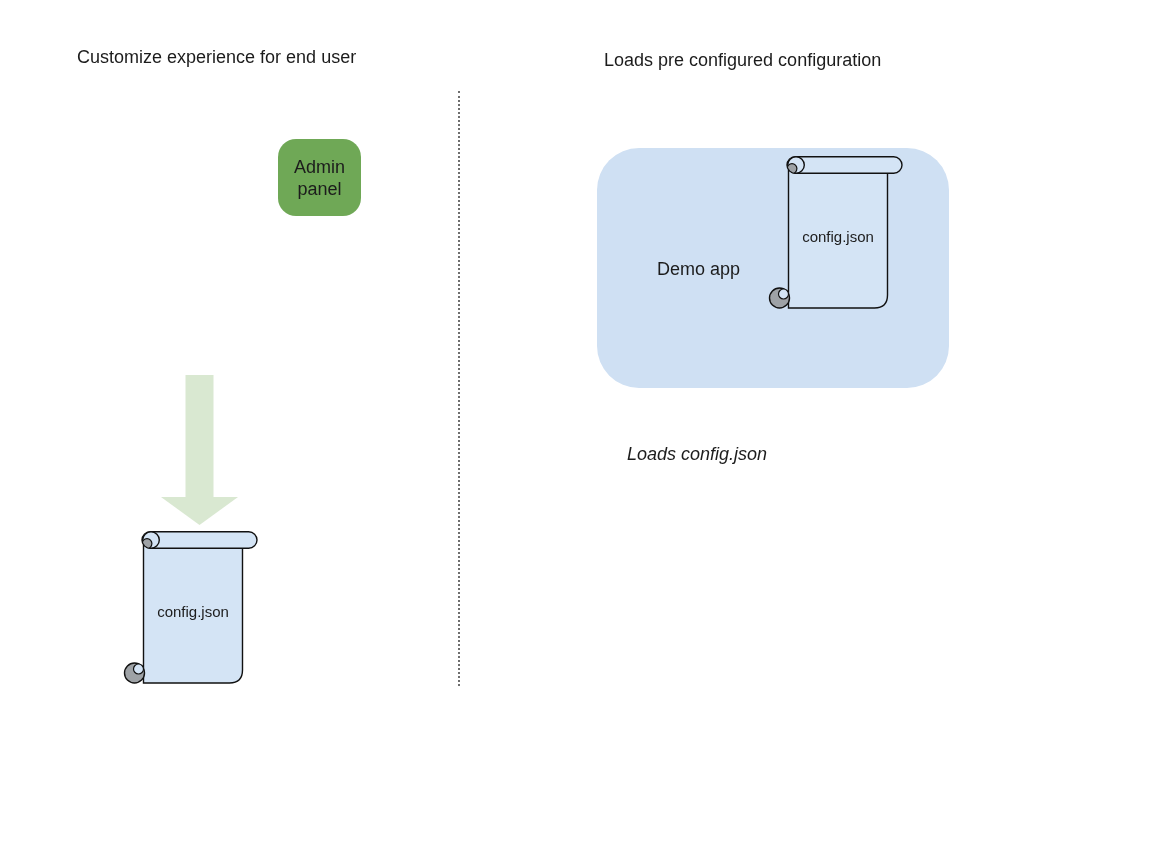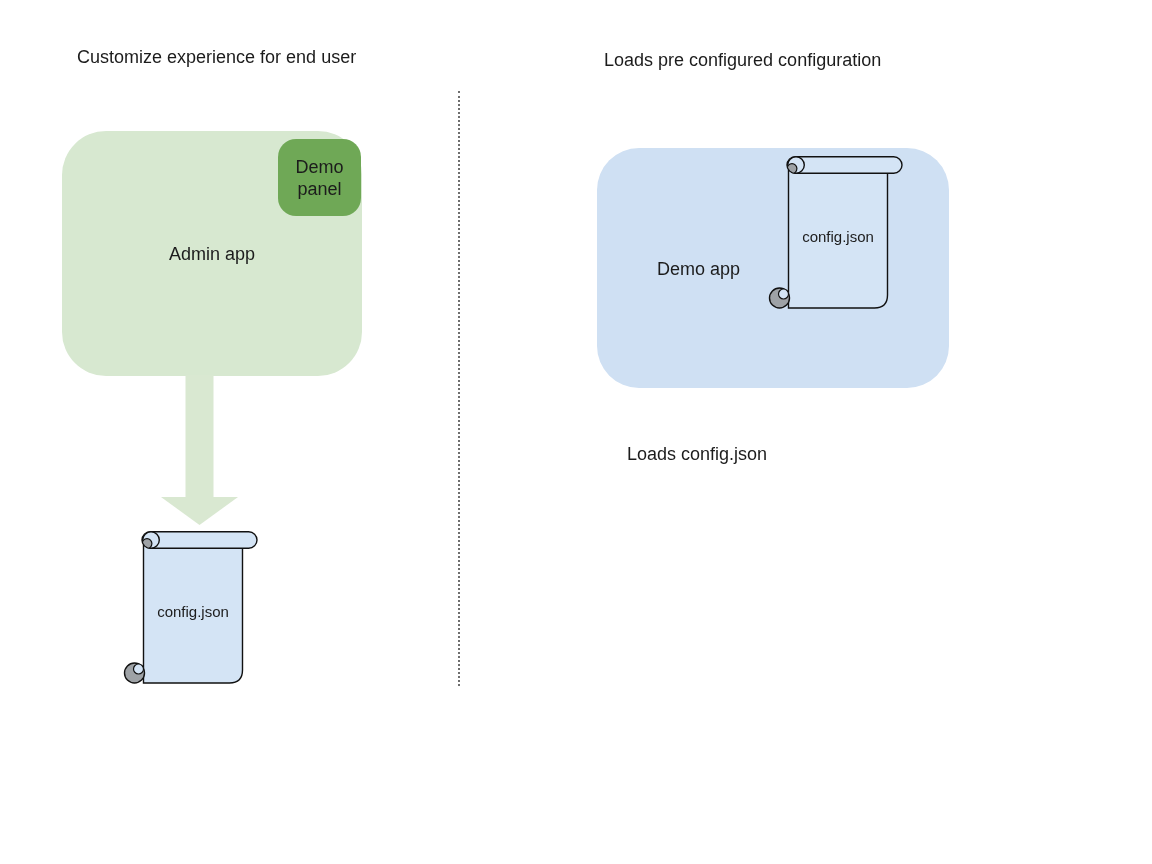--- a/index.html
+++ b/index.html
@@ -23,42 +23,39 @@
             background:var(--light-blue);}
   .app-label{font-size:18px; line-height:22px;}
   .demo-label{position:absolute; left:60px; top:111px; font-size:18px; white-space:nowrap;}
   .admin-panel{position:absolute; left:278px; top:139px; width:83px; height:77px;
                border-radius:18px; background:var(--green);
                display:flex; align-items:center; justify-content:center;}
   .admin-panel-label{width:64px; text-align:center; font-size:18px; line-height:22px;}
   .arrow-svg{position:absolute; left:156px; top:375px;}
   .caption{position:absolute; font-size:18px; line-height:22px;}
   .download-caption{left:250px; top:409px; width:112px;}
-  .loads-caption{left:627px; top:443px; white-space:nowrap;}
+  .loads-caption{left:627px; top:443px; white-space:nowrap;font-style:italic;}
   .scroll-svg{position:absolute;}
   .scroll-left{left:123px; top:531px;}
   .scroll-right{left:768px; top:156px;}
   .scroll-svg text{font-family:"Liberation Sans","DejaVu Sans",sans-serif;
                    font-size:15px; fill:var(--text);}
 </style>
 </head>
 <body>
 
 <div class="canvas">
 
   <div class="title" style="left:604px; top:50px;">Loads pre configured configuration</div>
   <div class="title" style="left:77px; top:47px;">Customize experience for end user</div>
 
   <div class="divider"></div>
 
-  <div class="app-box admin-app">
-    <span class="app-label">Admin app</span>
-  </div>
   <div class="admin-panel">
-    <span class="admin-panel-label">Demo panel</span>
+    <span class="admin-panel-label">Admin panel</span>
   </div>
 
   <svg class="arrow-svg" width="90" height="152" viewBox="0 0 90 152">
     <polygon points="29.5,0 57.5,0 57.5,122 82,122 43.5,150 5,122 29.5,122" fill="var(--arrow-green)"></polygon>
   </svg>
 
   <svg class="scroll-svg scroll-left" width="136" height="154" viewBox="0 0 136 154">
     <defs>
         <clipPath id="curlClipL">
           <circle cx="28" cy="9" r="8.3"></circle>

